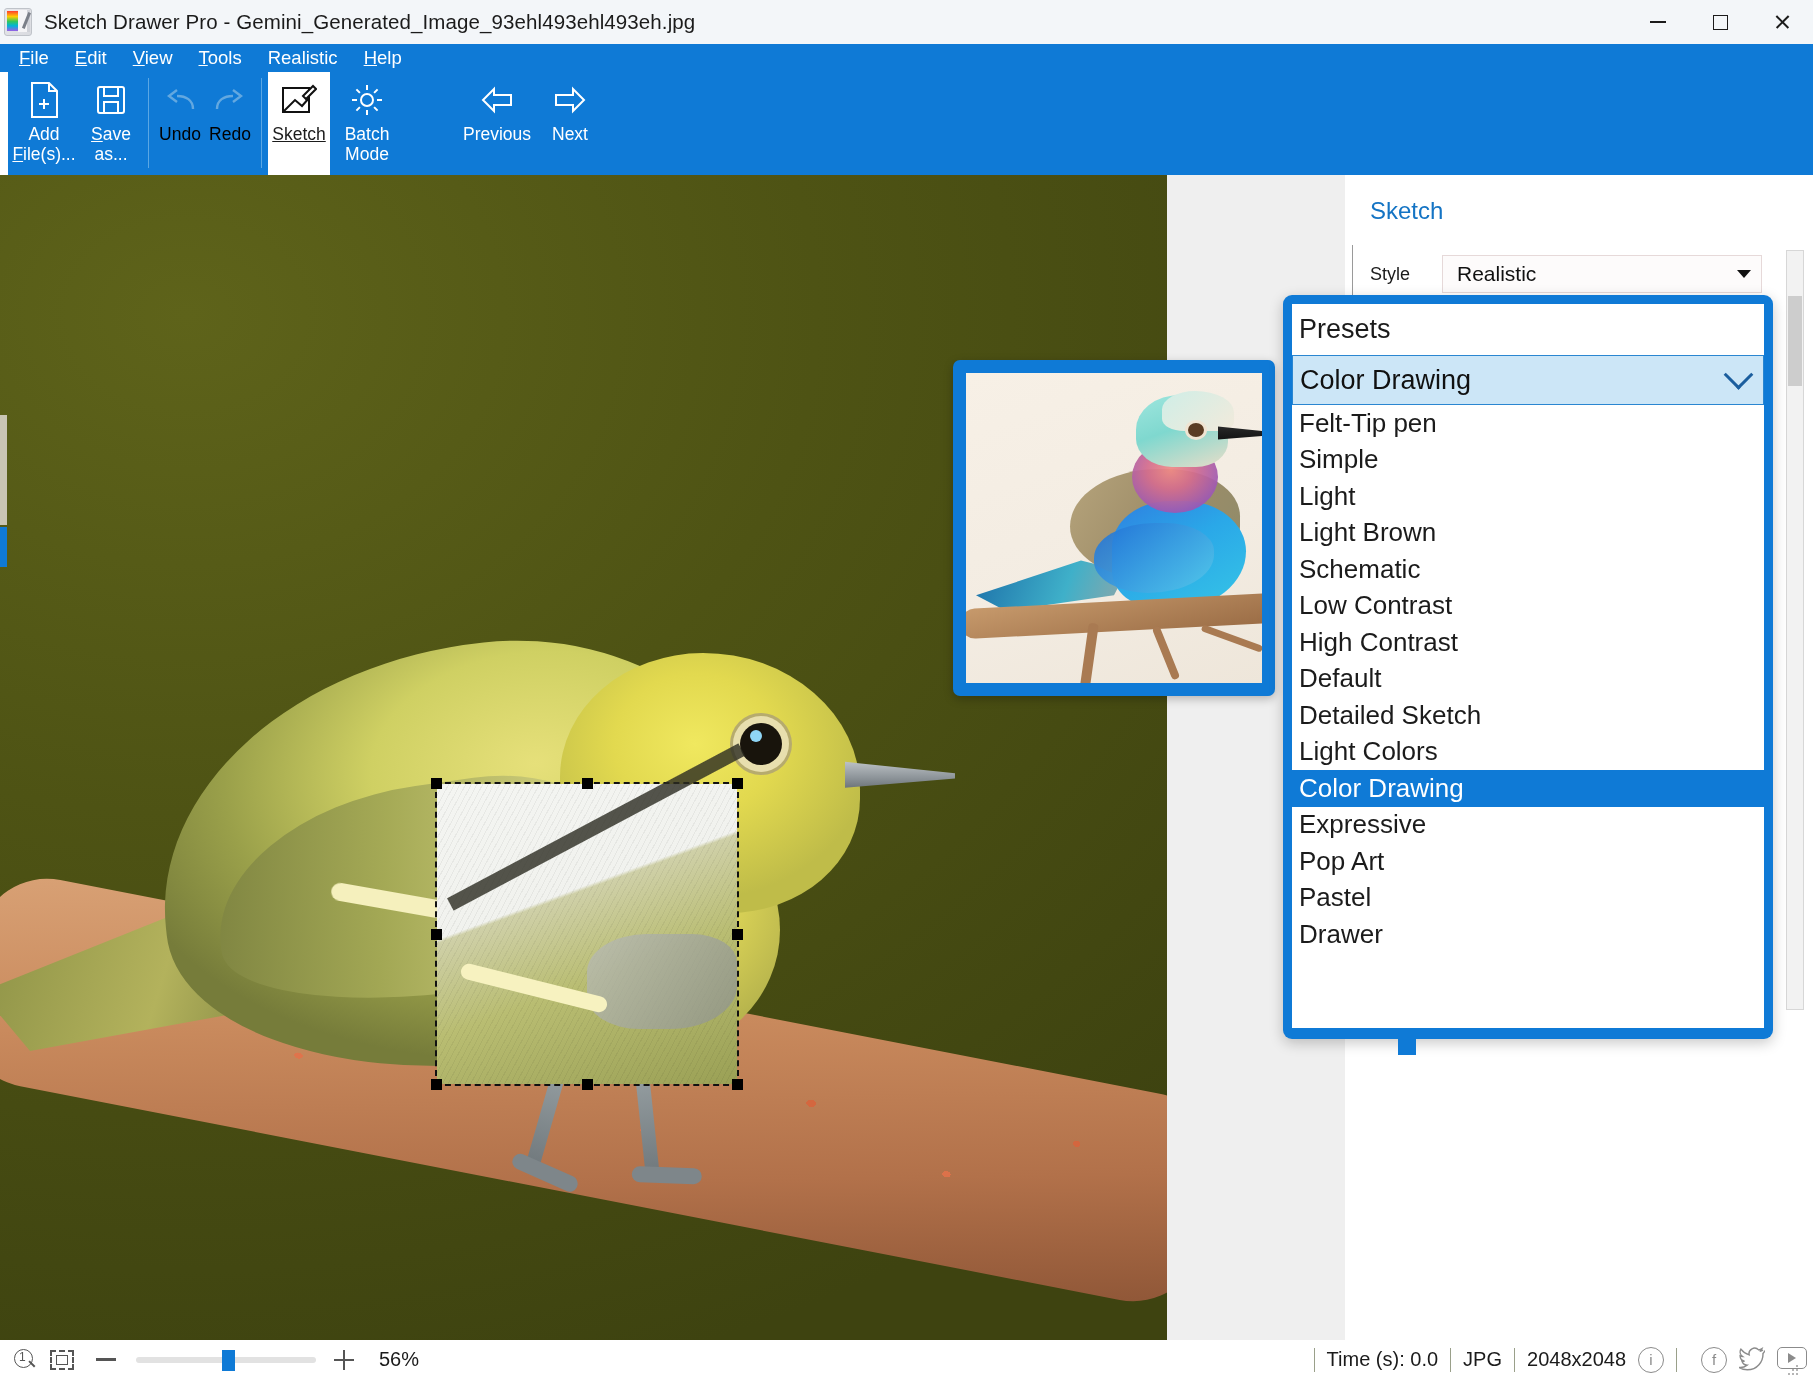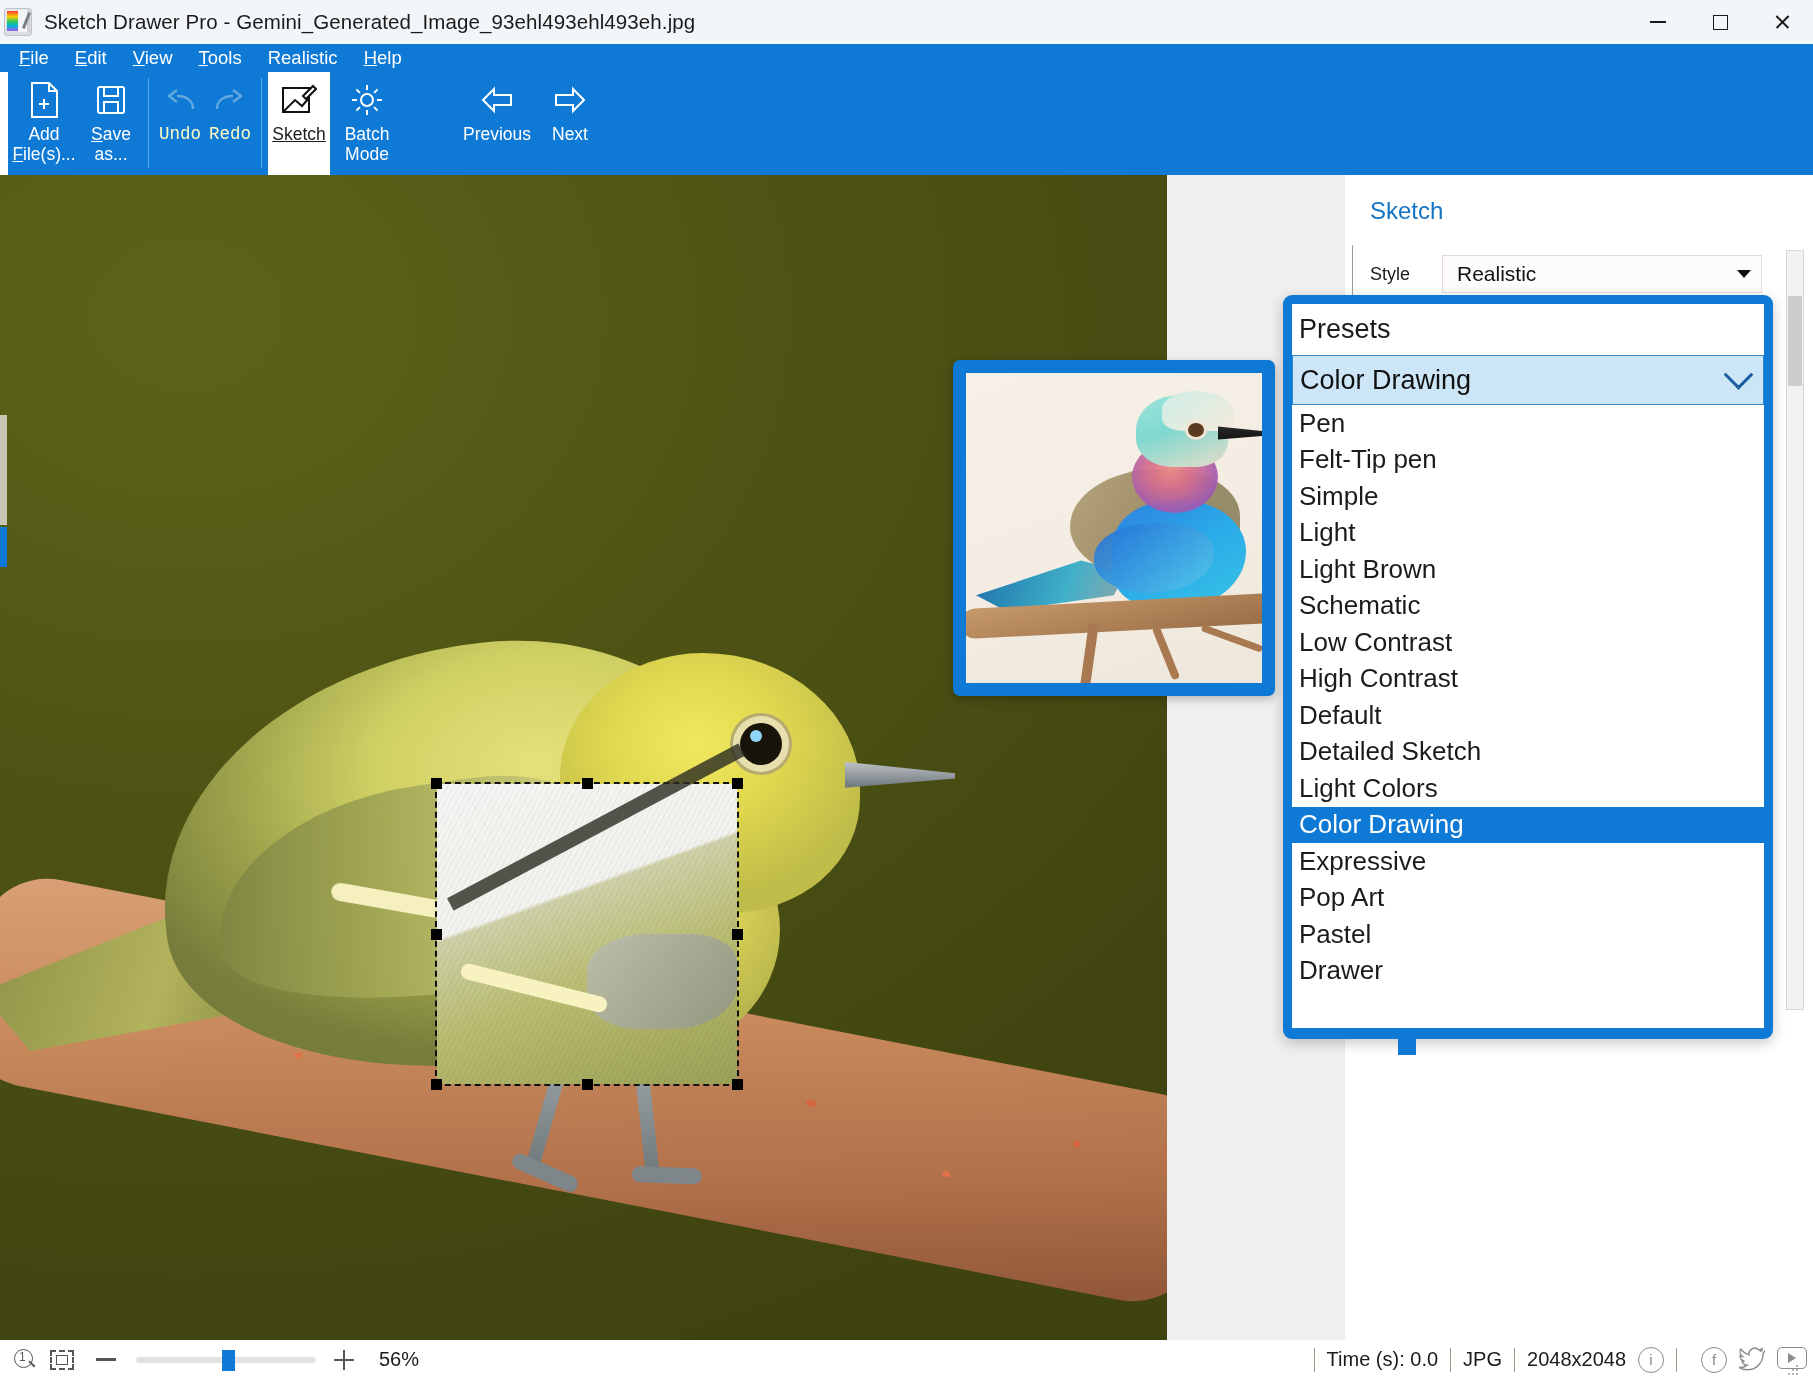--- a/index.html
+++ b/index.html
@@ -77,21 +77,21 @@
     position: absolute; left: 8px; top: 72px; width: 1813px; height: 103px;
     background: #0f7ad6; display: flex; align-items: flex-start;
   }
   .tb-btn {
     height: 103px; display: flex; flex-direction: column; align-items: center;
     justify-content: flex-start; color: #fff; padding-top: 8px;
     font-size: 17.5px; line-height: 1.13; text-align: center; position: relative;
   }
   .tb-btn .ic { height: 40px; display: flex; align-items: center; justify-content: center; margin-bottom: 5px; }
   .tb-btn .lbl { max-width: 92px; }
-  .tb-btn.disabled { color: #fef9c3; font-family: Liberation Mono, monospace; }
+  .tb-btn.disabled { color: #000000; }
   .tb-btn.active { background: #ffffff; color: #1b1b1b; }
   .tb-sep { width: 1px; height: 90px; background: #5aa7e4; margin: 6px 6px 0 6px; align-self: flex-start; }
   .tb-gap { width: 50px; }
   .u { text-decoration: underline; }
 
   
   .canvas-wrap {
     position: absolute; left: 0; top: 175px; width: 1167px; height: 1165px;
     overflow: hidden; background: #4a4e10;
   }
@@ -544,21 +544,20 @@
   </div>
 
   <div class="dropdown">
     <div class="dd-inner">
       <div class="dd-header">Presets</div>
       <div class="dd-current">
         <span>Color Drawing</span>
         <span class="chev"></span>
       </div>
       <div class="dd-list">
-        <div class="dd-opt">Pen</div>
         <div class="dd-opt">Felt-Tip pen</div>
         <div class="dd-opt">Simple</div>
         <div class="dd-opt">Light</div>
         <div class="dd-opt">Light Brown</div>
         <div class="dd-opt">Schematic</div>
         <div class="dd-opt">Low Contrast</div>
         <div class="dd-opt">High Contrast</div>
         <div class="dd-opt">Default</div>
         <div class="dd-opt">Detailed Sketch</div>
         <div class="dd-opt">Light Colors</div>

